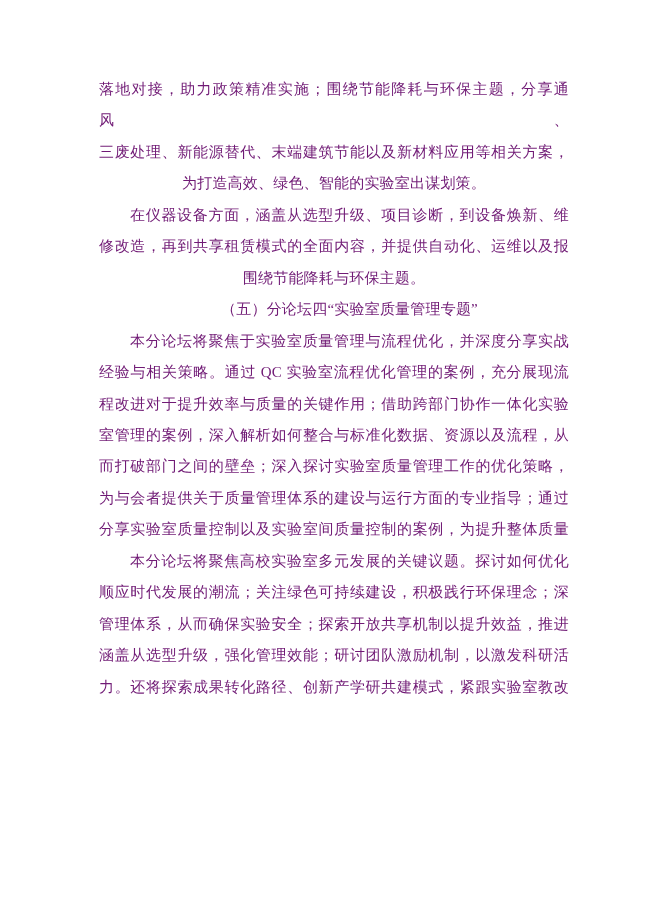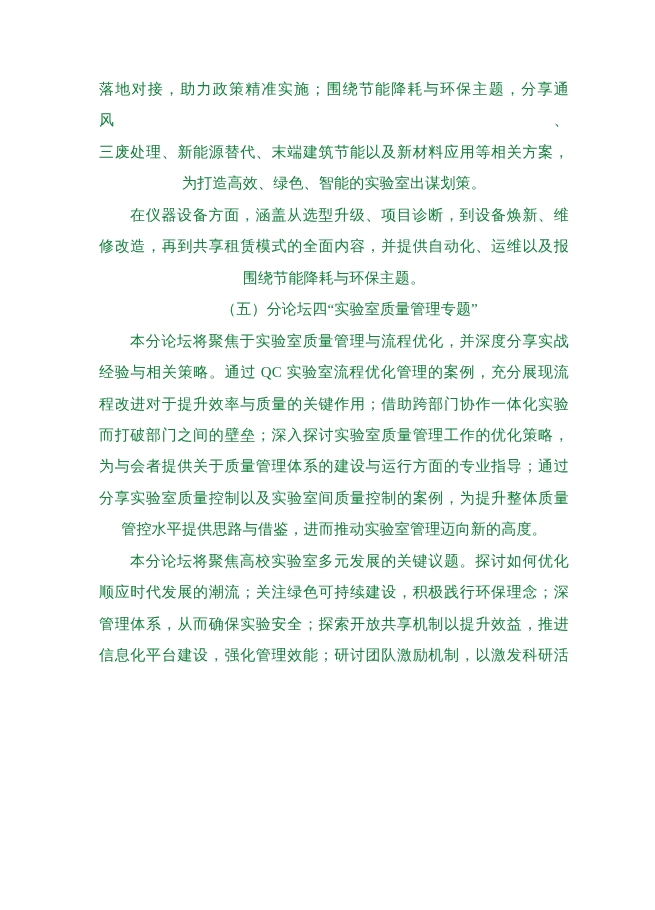--- a/index.html
+++ b/index.html
@@ -9,21 +9,21 @@
     height: 910px;
     background: #ffffff;
     overflow: hidden;
     font-family: "Liberation Serif", "DejaVu Serif", serif;
   }
   .content {
     position: absolute;
     left: 99px;
     top: 74px;
     width: 470px;
-    color: #15803d;
+    color: #701a75;
     font-size: 15px;
     line-height: 31.45px;
     letter-spacing: 0.2px;
   }
   .line {
     text-align: center;
     white-space: normal;
   }
   
   .line.j {
@@ -48,25 +48,26 @@
 
     <div class="line j i">在仪器设备方面，涵盖从选型升级、项目诊断，到设备焕新、维</div>
     <div class="line j">修改造，再到共享租赁模式的全面内容，并提供自动化、运维以及报</div>
     <div class="line">围绕节能降耗与环保主题。</div>
 
     <div class="line i">（五）分论坛四“实验室质量管理专题”</div>
 
     <div class="line j i">本分论坛将聚焦于实验室质量管理与流程优化，并深度分享实战</div>
     <div class="line j">经验与相关策略。通过 QC 实验室流程优化管理的案例，充分展现流</div>
     <div class="line j">程改进对于提升效率与质量的关键作用；借助跨部门协作一体化实验</div>
+    <div class="line j">室管理的案例，深入解析如何整合与标准化数据、资源以及流程，从</div>
     <div class="line j">而打破部门之间的壁垒；深入探讨实验室质量管理工作的优化策略，</div>
     <div class="line j">为与会者提供关于质量管理体系的建设与运行方面的专业指导；通过</div>
     <div class="line j">分享实验室质量控制以及实验室间质量控制的案例，为提升整体质量</div>
-    <div class="line">管控水平提供思路与借鉴，进而推动实验室管理迈向新的高度。</div>
 
 
     <div class="line j i">本分论坛将聚焦高校实验室多元发展的关键议题。探讨如何优化</div>
     <div class="line j">顺应时代发展的潮流；关注绿色可持续建设，积极践行环保理念；深</div>
     <div class="line j">管理体系，从而确保实验安全；探索开放共享机制以提升效益，推进</div>
-    <div class="line j">信息化平台建设，强化管理效能；研讨团队激励机制，以激发科研活</div>
+    <div class="line j">涵盖从选型升级，强化管理效能；研讨团队激励机制，以激发科研活</div>
+    <div class="line j">力。还将探索成果转化路径、创新产学研共建模式，紧跟实验室教改</div>
 
   </div>
 </div>
 
 </body></html>

